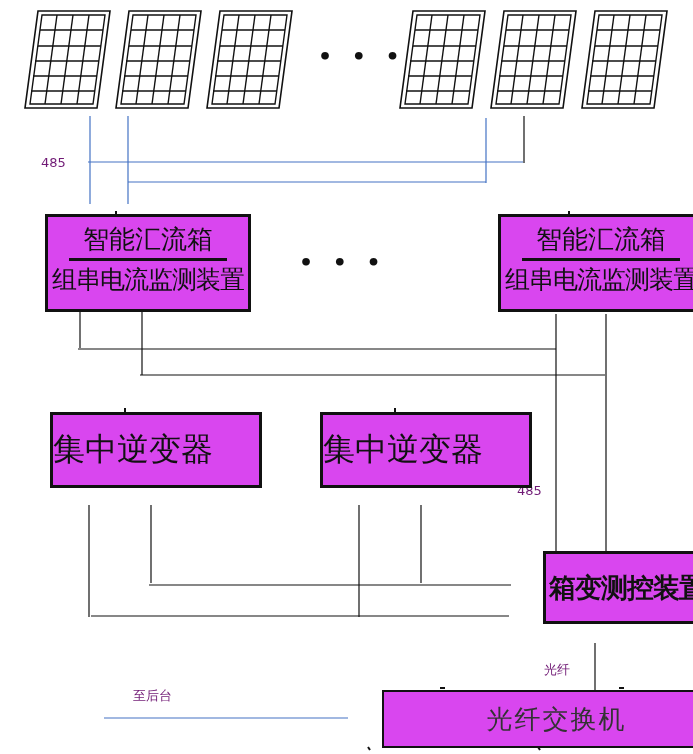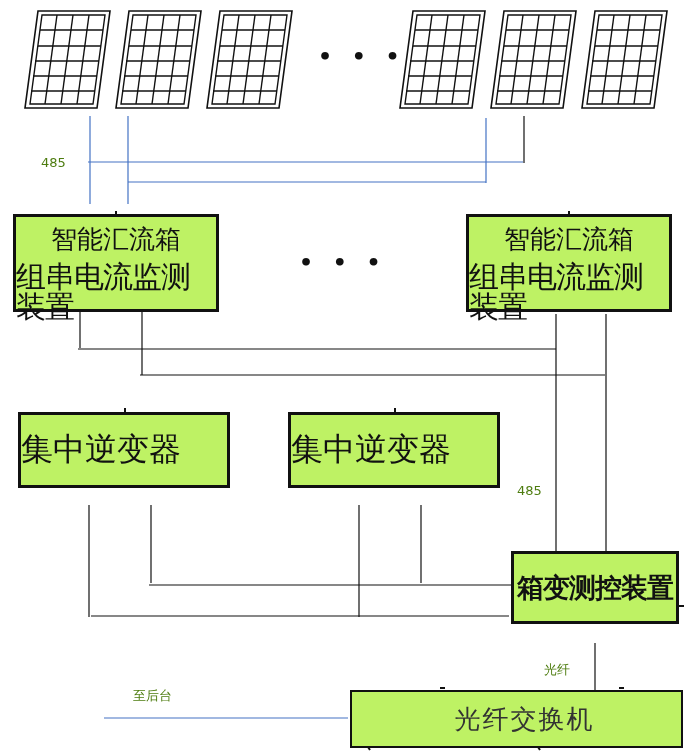--- a/index.html
+++ b/index.html
@@ -1,29 +1,29 @@
 <!DOCTYPE html>
 <html><head>
 <meta charset="utf-8">
 <style>
   html, body { margin: 0; padding: 0; background: #ffffff; }
   body { width: 693px; height: 754px; position: relative; overflow: hidden; font-family: "DejaVu Sans", sans-serif; }
   #canvas { position: absolute; left: 0; top: 0; width: 693px; height: 754px; }
-  .box { position: absolute; background: #bef264; border: 3px solid #111; box-sizing: border-box; color: #111; }
+  .box { position: absolute; background: #d946ef; border: 3px solid #111; box-sizing: border-box; color: #111; margin-left: 32px; }
   .combiner { width: 206px; height: 98px; display: flex; flex-direction: column; align-items: center; }
   .combiner .t1 { font-family: "DejaVu Serif", serif; font-size: 26px; margin-top: 5px; line-height: 34px; letter-spacing: 0px; }
   .combiner .rule { width: 158px; height: 3px; background: #111; margin: 2px 0 4px 0; }
-  .combiner .t2 { font-family: "DejaVu Serif", serif; font-size: 30px; line-height: 30px; letter-spacing: -1px; }
+  .combiner .t2 { font-family: "DejaVu Serif", serif; font-size: 25px; line-height: 30px; letter-spacing: -1px; }
   .inverter { width: 212px; height: 76px; display: flex; align-items: center; }
   .inverter span { font-family: "DejaVu Serif", serif; font-size: 32px; letter-spacing: 0px; }
   .ctrl { width: 168px; height: 73px; display: flex; align-items: center; justify-content: center; }
   .ctrl span { font-family: "DejaVu Serif", serif; font-size: 27px; font-weight: bold; letter-spacing: -1px; }
   .switch { width: 333px; height: 58px; border-width: 2px; display: flex; align-items: center; justify-content: center; padding-left: 16px; }
   .switch span { font-family: "DejaVu Sans", sans-serif; font-size: 26px; color: #333; letter-spacing: 2px; }
-  .lbl { position: absolute; font-family: "DejaVu Sans", sans-serif; font-size: 13px; color: #4d7c0f; }
+  .lbl { position: absolute; font-family: "DejaVu Sans", sans-serif; font-size: 13px; color: #701a75; }
   .dots { position: absolute; font-family: "DejaVu Sans", sans-serif; font-size: 30px; font-weight: bold; letter-spacing: 6px; color: #111; }
 </style>
 </head>
 <body>
 
 <svg id="canvas" xmlns="http://www.w3.org/2000/svg" width="693" height="754" viewBox="0 0 693 754">
   <defs>
     <g id="panel">
 
       <polygon points="13,0 85,0 72,97 0,97" fill="#fff" stroke="#111" stroke-width="1.6"></polygon>

